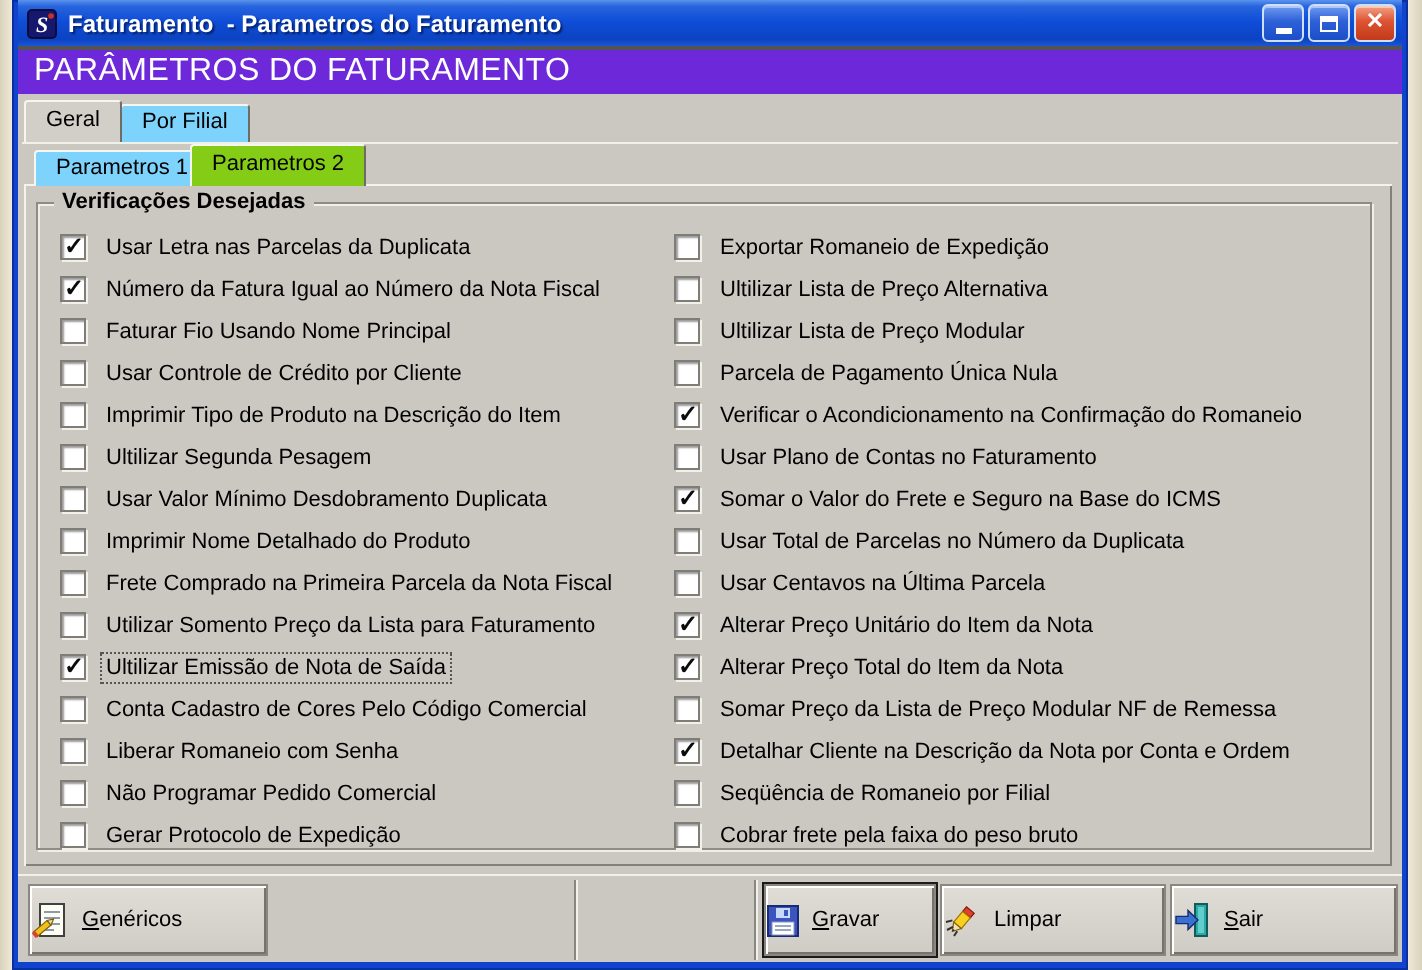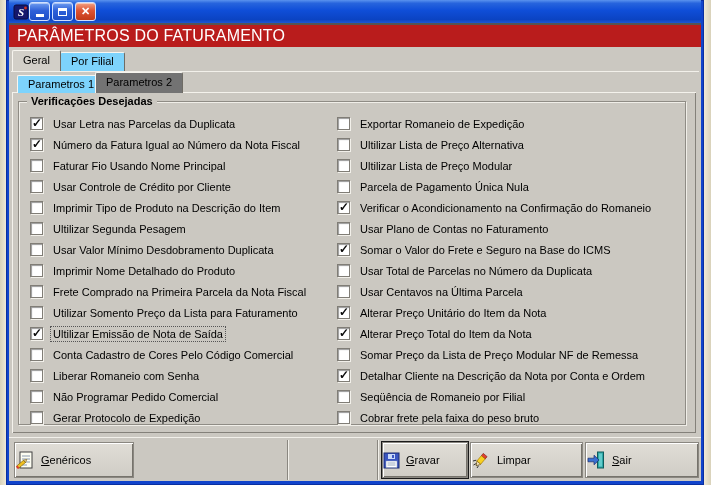--- a/index.html
+++ b/index.html
@@ -44,40 +44,40 @@
     cursor:default;
   }
   .tbtn.close { background:linear-gradient(180deg,#f2a284 0%,#dd5333 45%,#c23a18 100%); }
   .glyph-min { width:8px; height:3px; background:#fff; margin-top:8px; }
   .glyph-max { width:9px; height:8px; border:1px solid #fff; border-top:3px solid #fff; }
   .glyph-close { color:#fff; font-size:11px; font-weight:bold; line-height:1; }
 
   
   .header {
     position:absolute; left:0; top:23px; width:692px; height:24px;
-    background:#b91c1c; border-top:2px solid #545454;
+    background:#6d28d9; border-top:2px solid #545454;
     color:#fff; font-size:16px; letter-spacing:.2px;
     display:flex; align-items:center; padding-left:8px;
   }
 
   
   .tab {
     position:absolute; font-size:11px; padding:3px 10px 0 10px;
     background:#d2cfc8;
     border:1px solid #6f6c65; border-bottom:none;
     border-top-color:#f7f5ef; border-left-color:#f7f5ef;
     border-top-left-radius:2px; border-top-right-radius:2px;
     cursor:default; white-space:nowrap;
   }
   .tab.inactive { background:#7dd3fc; padding-top:2px; }
   .tab-geral     { left:3px;  top:50px; height:21px; z-index:3; }
   .tab-porfilial { left:51px; top:52px; height:19px; z-index:2; }
   .lvl1-line { position:absolute; left:2px; right:2px; top:71px; height:1px; background:#f2f0ea; }
   .tab-param1 { left:8px;  top:75px; height:18px; z-index:1; }
-  .tab-param2 { left:86px; top:72px; height:21px; z-index:3; background:#737373; }
+  .tab-param2 { left:86px; top:72px; height:21px; z-index:3; background:#84cc16; }
 
   
   .page {
     position:absolute; left:3px; top:92px; width:684px; height:341px;
     background:#cbc8c1;
     box-shadow:inset 1px 1px 0 #f4f2ec, inset -1px -1px 0 #84817a;
   }
   .groupbox {
     position:absolute; left:6px; top:9px; width:668px; height:324px;
     border:1px solid #8f8c85;
@@ -137,20 +137,21 @@
   <div class="win-inner">
 
     <div class="titlebar">
       <span class="app-icon">
         <svg width="16" height="16" viewBox="0 0 16 16">
           <rect x="1" y="1" width="14" height="14" rx="2" fill="#15186c" stroke="#0a0c40"></rect>
           <text x="8" y="12" font-size="11" font-weight="bold" font-style="italic" fill="#ffffff" text-anchor="middle" font-family="Liberation Serif, serif">S</text>
           <circle cx="12.5" cy="4" r="1.4" fill="#d03020"></circle>
         </svg>
       </span>
+      <span class="title-text">Faturamento  - Parametros do Faturamento</span>
       <span class="tb-buttons">
         <span class="tbtn">
             <span class="glyph-min"></span>
           </span>
         <span class="tbtn">
             <span class="glyph-max"></span>
           </span>
         <span class="tbtn close">
             <span class="glyph-close">✕</span>
           </span>

